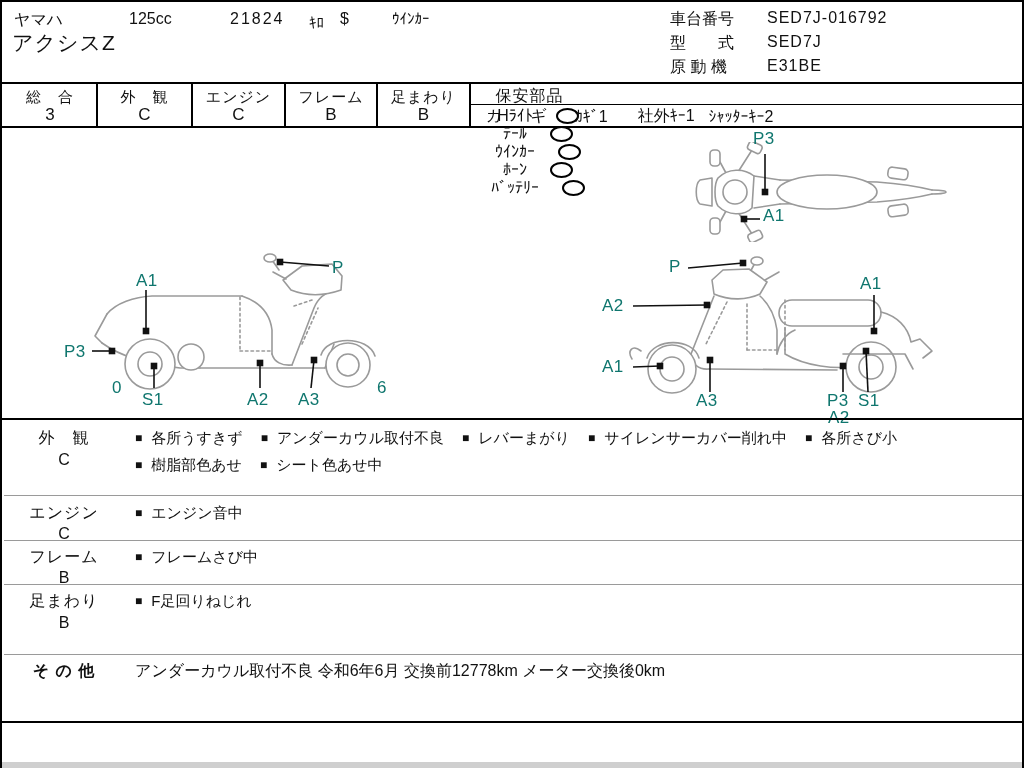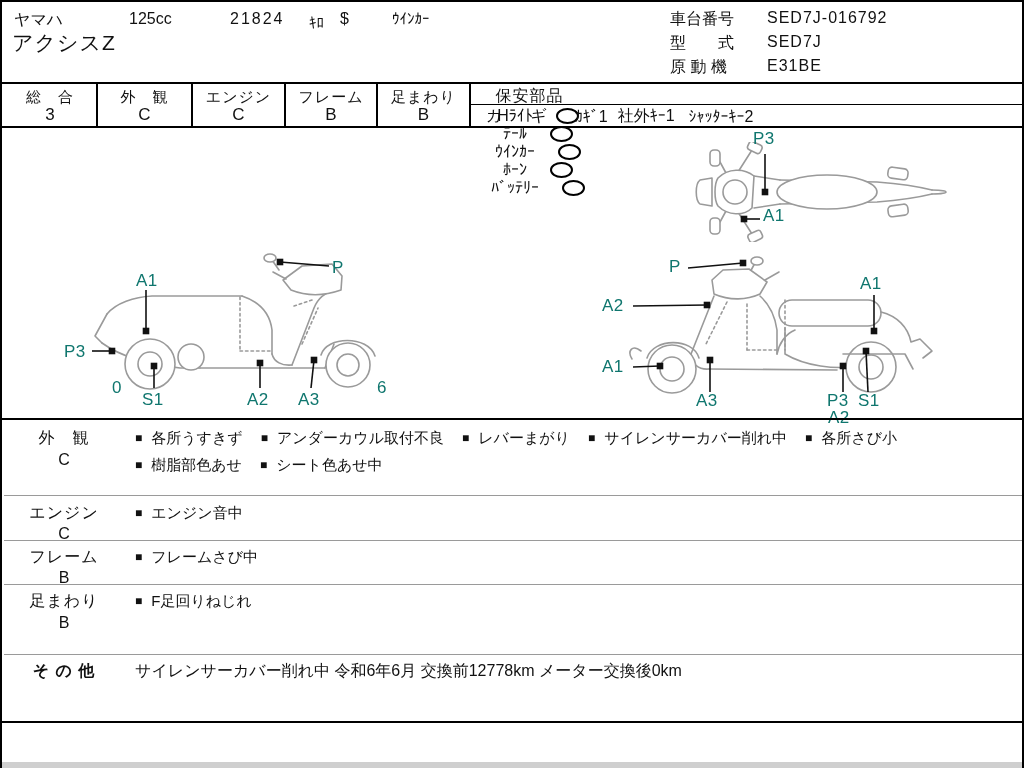--- a/index.html
+++ b/index.html
@@ -89,21 +89,21 @@
       <span class="circle-icon"></span>
     </span>
     <span class="safety-item">
       <span>ﾊﾞｯﾃﾘｰ</span>
       <span class="circle-icon"></span>
     </span>
   </div>
   <div class="safety-row t16" style="left:484px;top:104px;">
     <span style="letter-spacing:6px;">カ　ギ</span>
     <span style="margin-left:22px;">ｶｷﾞ1</span>
-    <span style="margin-left:10px;">社外ｷｰ1</span>
+    <span style="margin-left:30px;">社外ｷｰ1</span>
     <span style="margin-left:14px;">ｼｬｯﾀｰｷｰ2</span>
   </div>
 
   <div class="diagram-area">
 
     <svg class="sketch" style="left:690px;top:14px;" width="270" height="100" viewBox="0 0 270 100">
       <g fill="none" stroke="#9a9a9a" stroke-width="1.6" stroke-linejoin="round" stroke-linecap="round">
         <path d="M8,38 C3,42 3,58 8,62 L20,64 L20,36 Z" fill="#fff"></path>
         <path d="M46,30 L60,8"></path>
         <rect x="56" y="1" width="14" height="9" rx="3" transform="rotate(25 63 5)" fill="#fff"></rect>
@@ -276,17 +276,17 @@
 
   <div class="sec-label" style="top:589px;">足まわり</div>
   <div class="sec-grade" style="top:612px;">B</div>
   <div class="defect-line" style="top:590px;">
     <span class="defect">F足回りねじれ</span>
   </div>
 
   <div class="hline light" style="top:652px;height:1px;left:2px;width:1020px;"></div>
 
   <div class="sec-label" style="top:659px;font-weight:bold;">そ の 他</div>
-  <div class="other-text" style="top:659px;">サイレンサーカバー削れ中 令和6年6月 交換前12778km メーター交換後0km</div>
+  <div class="other-text" style="top:659px;">アンダーカウル取付不良 令和6年6月 交換前12778km メーター交換後0km</div>
 
   <div class="hline" style="top:719px;height:2px;"></div>
   <div class="bottom-strip"></div>
 </div>
 
 </body></html>

